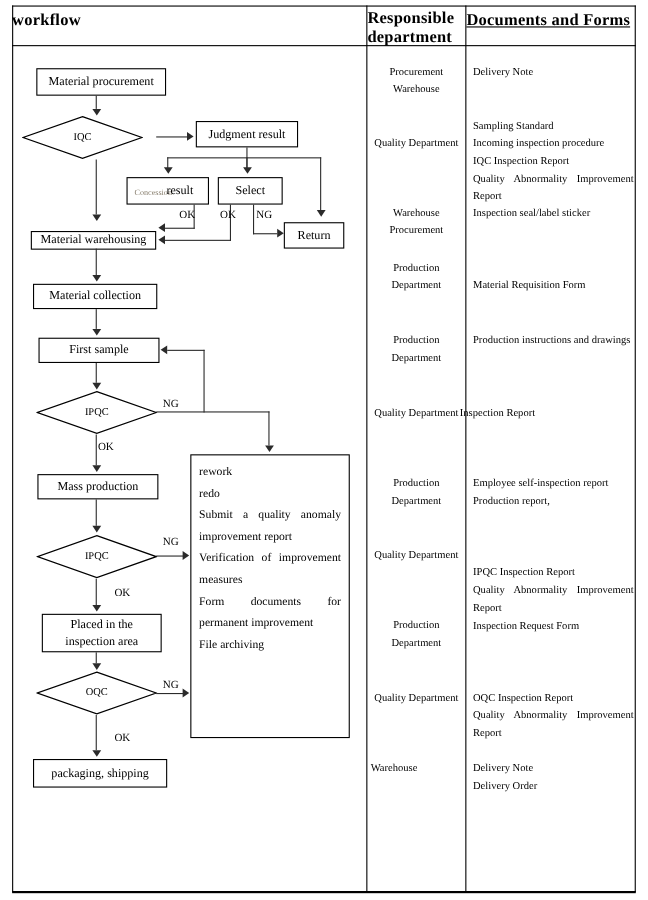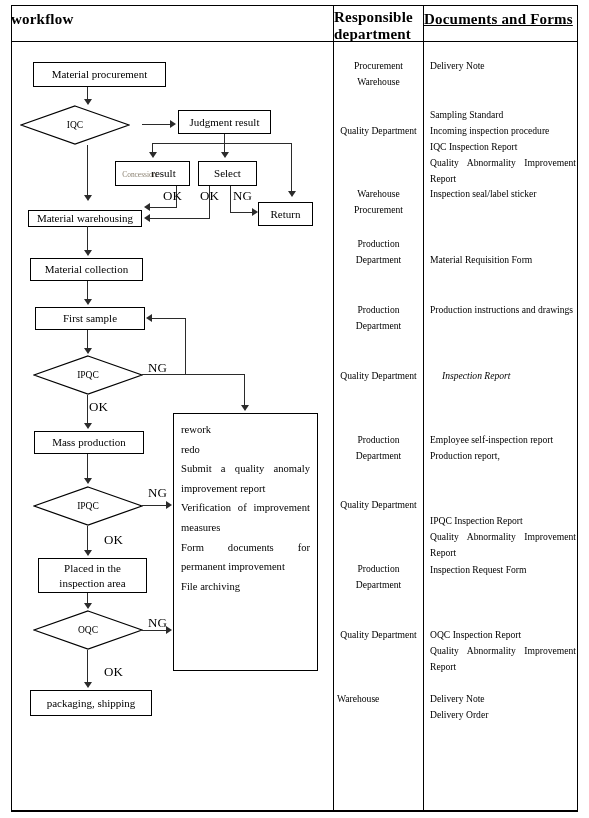--- a/index.html
+++ b/index.html
@@ -38,21 +38,21 @@
 
   
   .ln{position:absolute;background:#2b2b2b;}
   .ln.h{height:1.4px;}
   .ln.v{width:1.4px;}
   .arw{position:absolute;width:0;height:0;}
   .arw.down{border-left:4px solid transparent;border-right:4px solid transparent;border-top:6px solid #2b2b2b;}
   .arw.right{border-top:4px solid transparent;border-bottom:4px solid transparent;border-left:6px solid #2b2b2b;}
   .arw.left{border-top:4px solid transparent;border-bottom:4px solid transparent;border-right:6px solid #2b2b2b;}
 
-  .elbl{position:absolute;font-size:13px;line-height:12px;}
+  .elbl{position:absolute;font-size:10px;line-height:12px;}
 
   
   .concession-wrap{position:relative;display:inline-block;}
   .concession-wrap .ghost{position:absolute;left:-7px;top:1px;font-size:7.4px;
         color:#8a8070;white-space:nowrap;}
   .concession-wrap .front{position:relative;font-size:11px;margin-left:22px;}
 </style>
 </head>
 <body>
 
@@ -66,21 +66,21 @@
   <div class="tbl-border v-line" style="left:333px;top:5px;height:806px;"></div>
   <div class="tbl-border v-line" style="left:423px;top:5px;height:806px;"></div>
 
   <div class="col-head" style="left:11px;top:11px;width:322px;">workflow</div>
   <div class="col-head" style="left:334px;top:9px;width:89px;">
     <div>Responsible</div>
     <div>department</div>
   </div>
   <div class="col-head" style="left:424px;top:11px;width:153px;text-decoration:underline;">Documents and Forms</div>
 
-  <div class="node" style="left:33px;top:62px;width:133px;height:25px;">
+  <div class="node" style="left:33px;top:62px;width:118px;height:25px;">
     <span>Material procurement</span>
   </div>
 
   <div class="diamond" style="left:20px;top:105px;width:110px;height:40px;">
     <svg width="110" height="40" viewBox="0 0 110 40">
         <polygon points="55,1 109,20 55,39 1,20" fill="#fff" stroke="#000" stroke-width="1.2"></polygon>
       </svg>
     <div class="dlabel">IQC</div>
   </div>
 
@@ -293,21 +293,21 @@
   </div>
 
   <div class="docs" style="left:430px;top:252px;width:142px;">
     <div>Material Requisition Form</div>
   </div>
 
   <div class="docs" style="left:430px;top:302px;width:148px;">
     <div>Production instructions and drawings</div>
   </div>
 
-  <div class="docs" style="left:442px;top:368px;width:142px;font-style:italic;">
+  <div class="docs" style="left:418px;top:368px;width:142px;">
     <div>Inspection Report</div>
   </div>
 
   <div class="docs" style="left:430px;top:432px;width:142px;">
     <div>Employee self-inspection report</div>
     <div>Production report,</div>
   </div>
 
   <div class="docs" style="left:430px;top:513px;width:146px;">
     <div>IPQC Inspection Report</div>

